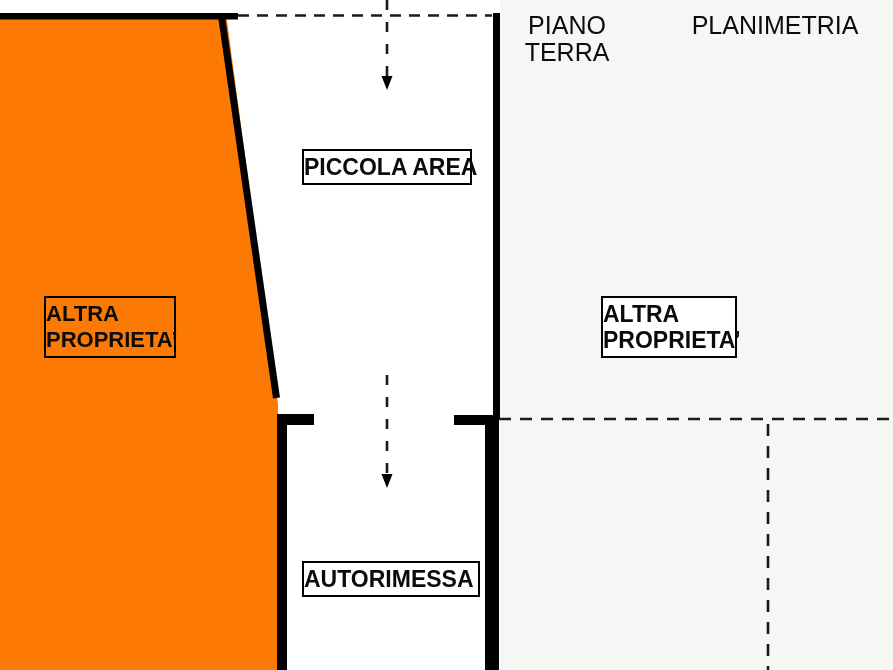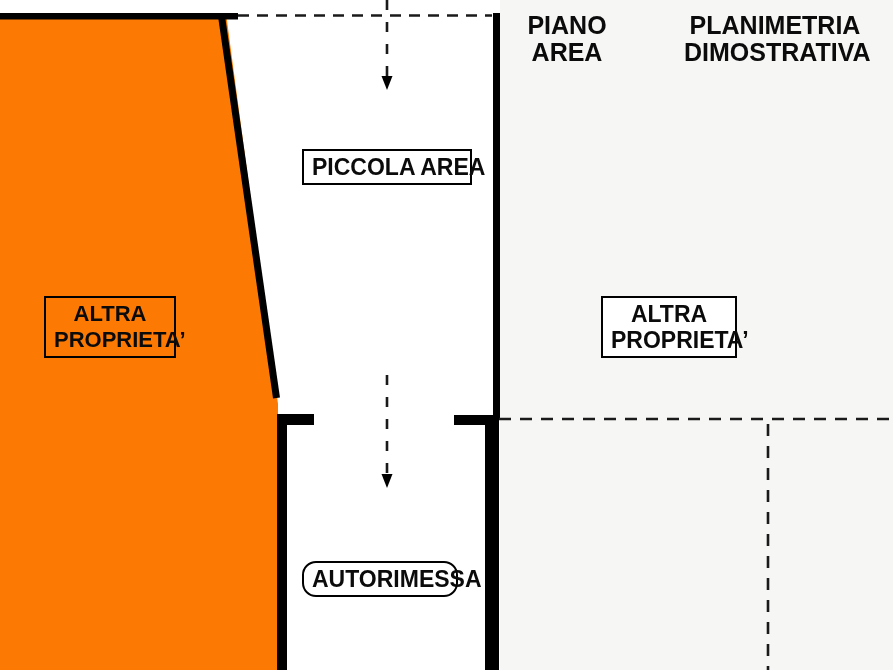--- a/index.html
+++ b/index.html
@@ -16,42 +16,42 @@
     left: 0; top: 0;
     width: 893px; height: 670px;
     display: block;
   }
   .plan-label {
     position: absolute;
     box-sizing: border-box;
     border: 2px solid #000;
     color: #0b0b0b;
     font-weight: 700;
-    text-align: center;
+    text-align: left;
     font-size: 23px;
     line-height: 26px;
-    padding: 3px 8px;
+    padding: 3px 0;
     white-space: nowrap;
   }
   .plan-label .line { display: block; }
   .title-label {
     position: absolute;
     color: #0b0b0b;
-    font-weight: 700;
+    font-weight: 400;
     text-align: center;
     font-size: 25px;
     line-height: 27px;
     white-space: nowrap;
   }
   .title-label .line { display: block; }
 
   #label-piccola      { left: 302px; top: 149px; width: 170px; background: #ffffff; }
   #label-altra-left   { left: 44px;  top: 296px; width: 132px; background: transparent; font-size: 22px; }
   #label-altra-right  { left: 601px; top: 296px; width: 136px; background: #ffffff; }
-  #label-autorimessa  { left: 302px; top: 561px; width: 156px; background: #ffffff; border-radius: 14px; }
+  #label-autorimessa  { left: 302px; top: 561px; width: 178px; background: #ffffff; }
   #title-piano        { left: 521px; top: 12px;  width: 92px; }
   #title-planimetria  { left: 684px; top: 12px;  width: 182px; text-align: center; }
 </style>
 </head>
 <body>
 
 <div id="stage">
 
   <svg id="plan-svg" viewBox="0 0 893 670" xmlns="http://www.w3.org/2000/svg">
 
@@ -96,21 +96,20 @@
     <span class="line">ALTRA</span>
     <span class="line">PROPRIETA’</span>
   </div>
 
   <div class="plan-label" id="label-autorimessa">
     <span class="line">AUTORIMESSA</span>
   </div>
 
   <div class="title-label" id="title-piano">
     <span class="line">PIANO</span>
-    <span class="line">AREA</span>
+    <span class="line">TERRA</span>
   </div>
 
   <div class="title-label" id="title-planimetria">
     <span class="line">PLANIMETRIA</span>
-    <span class="line">DIMOSTRATIVA</span>
   </div>
 
 </div>
 
 </body></html>

